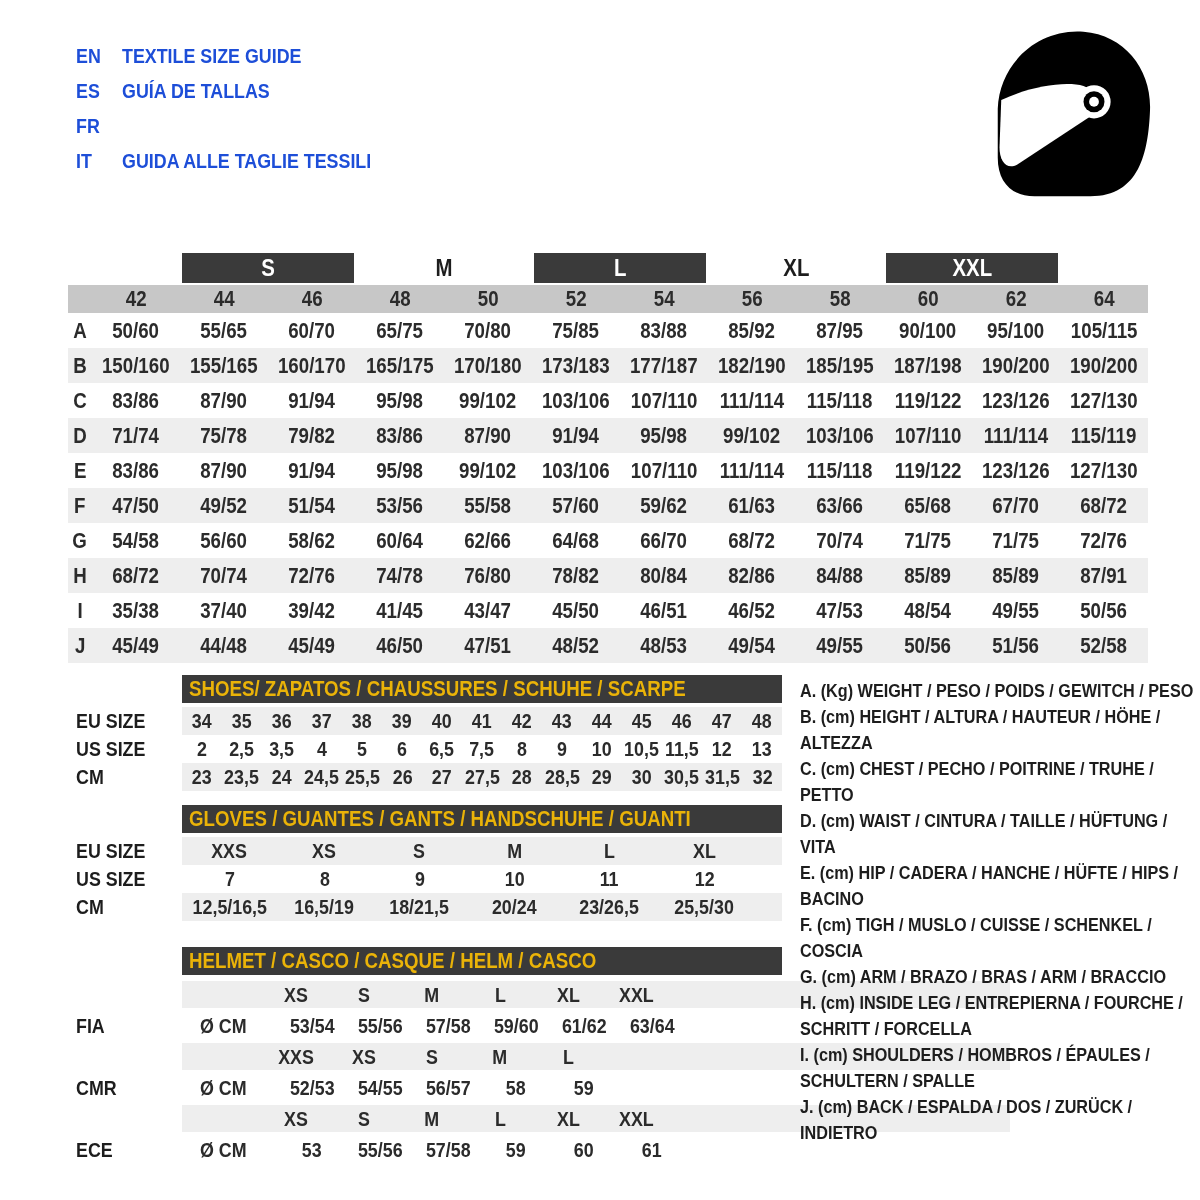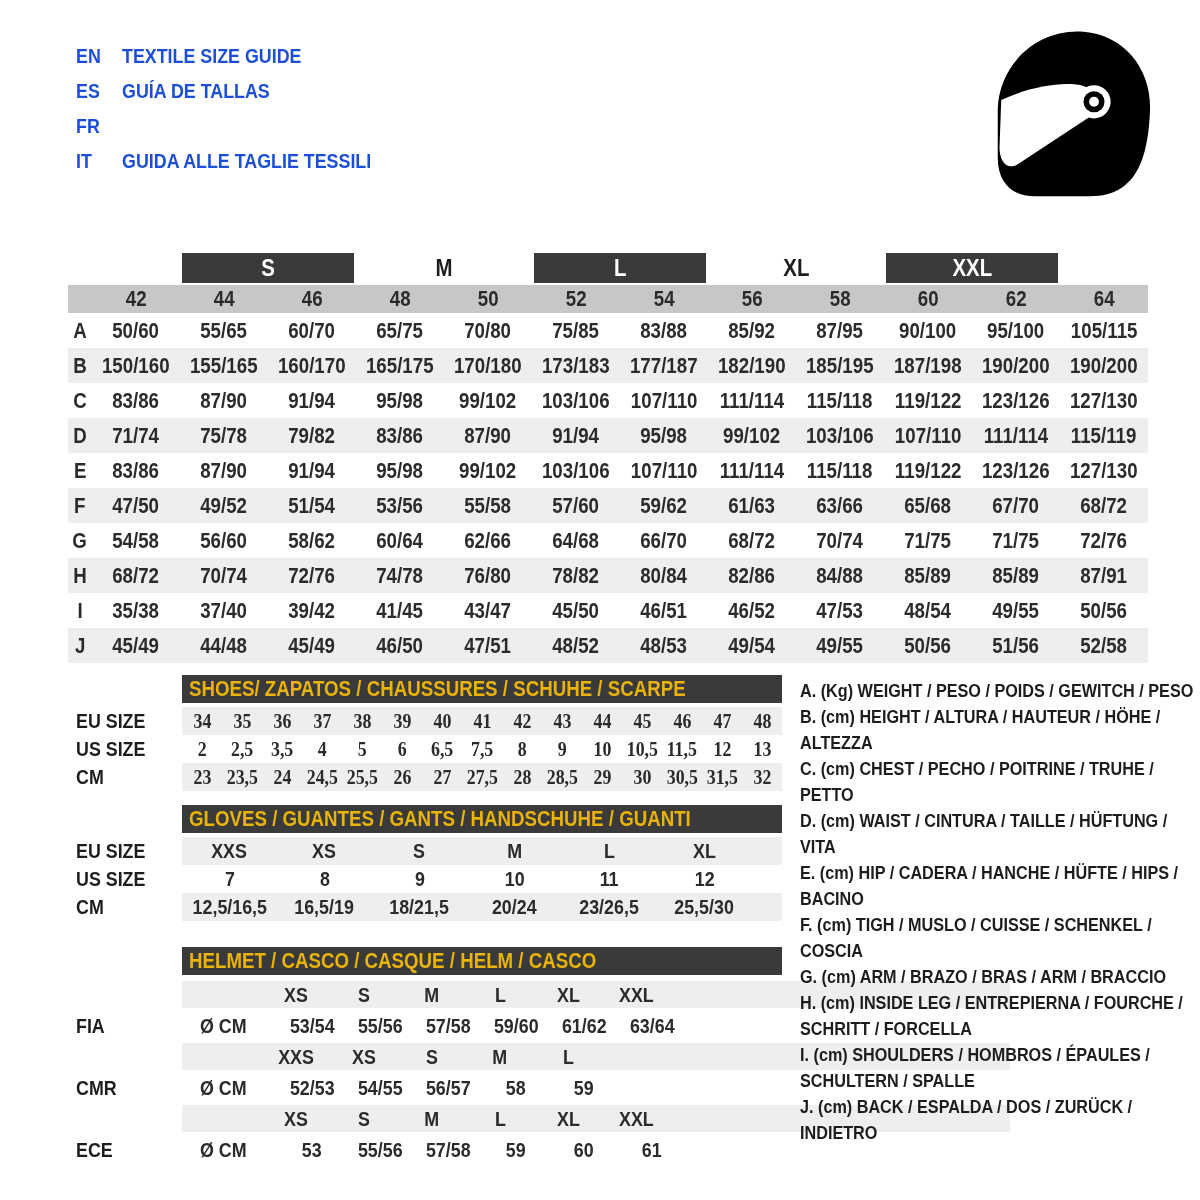--- a/index.html
+++ b/index.html
@@ -30,21 +30,21 @@
   .data-row{height:35px;font-size:22px;color:#2b2b2b;}
   .data-row.stripe{background:var(--stripe,#eee);}
 
   
   .sec{position:absolute;left:76px;}
   .sec-bar{margin-left:106px;width:600px;height:28px;background:var(--bar,#3a3a3a);color:#eab308;display:flex;align-items:center;font-size:22px;padding-left:7px;box-sizing:border-box;margin-bottom:4px;}
   .sec-row{display:flex;align-items:center;height:28px;}
   .sec-label{width:106px;flex-shrink:0;font-size:21px;color:#1d1d1d;}
   .sec-table{display:grid;width:600px;height:100%;align-items:center;box-sizing:border-box;font-size:21px;color:#2b2b2b;}
   .sec-table>div{display:flex;align-items:center;justify-content:center;height:100%;}
-  .cols15{grid-template-columns:repeat(15,1fr);font-family:Liberation Serif, serif;}
+  .cols15{grid-template-columns:repeat(15,1fr);}
   .cols6{grid-template-columns:repeat(6,1fr);padding-right:30px;}
   .shade{background:var(--stripe,#eee);}
 
   
   .hrow{display:flex;align-items:center;}
   .hrow.gray{height:27px;}
   .hrow.white{height:35px;gap:16px;}
   .helm-table{display:grid;grid-template-columns:80px repeat(6,68px) 1fr;width:828px;height:100%;align-items:center;font-size:21px;color:#2b2b2b;}
   .helm-table>div{display:flex;align-items:center;justify-content:center;height:100%;}
   .helm-table>div.unit{justify-content:flex-start;padding-left:2px;}

